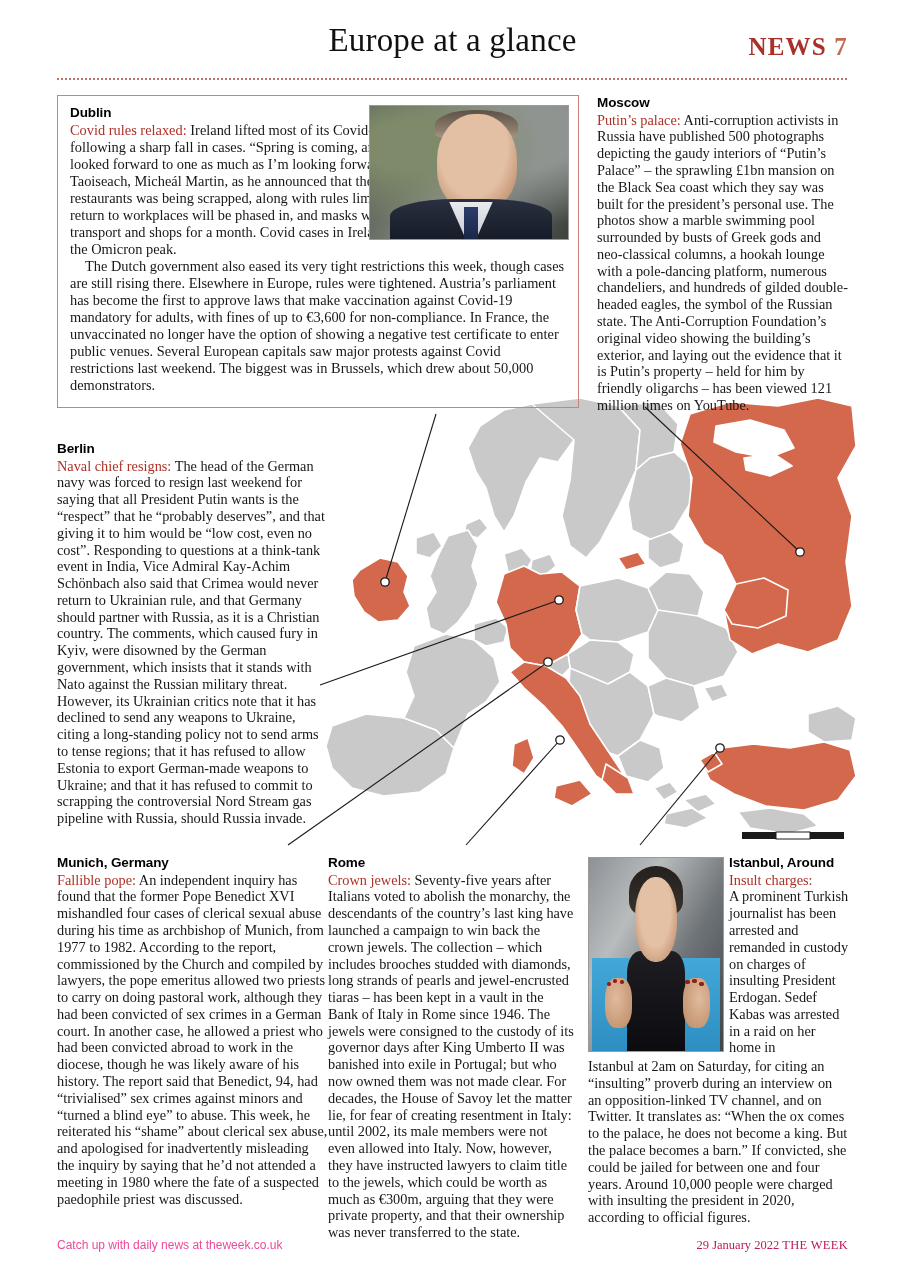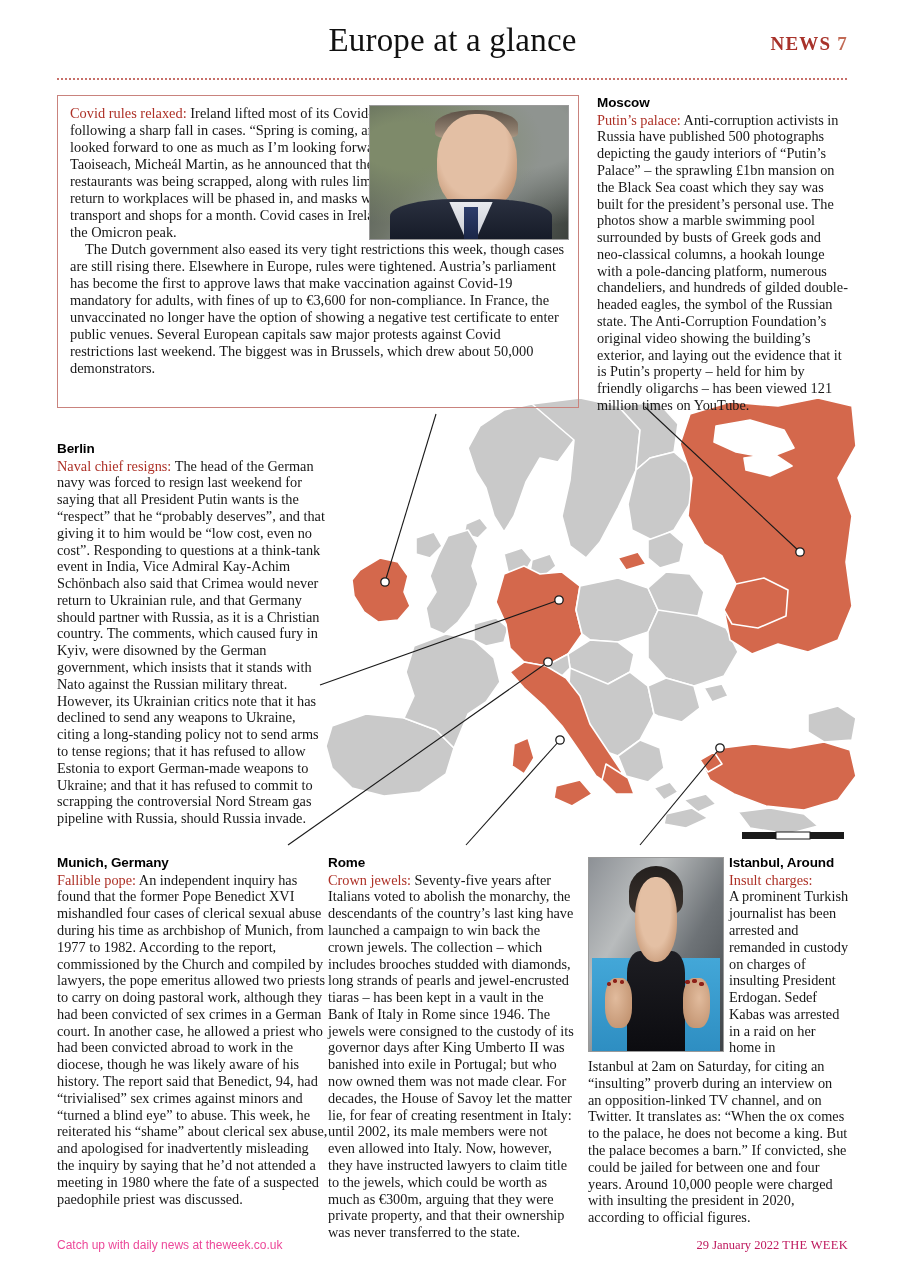--- a/index.html
+++ b/index.html
@@ -5,21 +5,21 @@
   html,body{margin:0;padding:0;background:#ffffff;}
   body{width:905px;height:1280px;position:relative;overflow:hidden;
        font-family:"Liberation Serif",serif;color:#1a1a1a;}
   .page{position:absolute;inset:0;background:#fff;padding-left:12px;}
 
   
   .masthead{position:absolute;left:0;top:22px;width:905px;height:52px;}
   .mast-title{position:absolute;left:0;right:0;top:0;text-align:center;
       font-family:"Liberation Serif",serif;font-size:33px;letter-spacing:.2px;color:#111;}
   .mast-news{position:absolute;right:57px;top:11px;
-      font-family:"Liberation Serif",serif;font-size:19px;font-weight:700;
+      font-family:"Liberation Serif",serif;font-size:25px;font-weight:700;
       letter-spacing:1.2px;color:#a8322a;}
   .mast-news .pg{color:#c26a55;}
   .rule{position:absolute;left:57px;top:78px;width:791px;height:2px;
       background-image:repeating-linear-gradient(to right,#c7706a 0 2px,transparent 2px 4px);}
 
   
   .mapwrap{position:absolute;left:318px;top:396px;width:540px;height:450px;}
   .mapwrap svg{display:block;width:540px;height:450px;}
 
   
@@ -197,20 +197,21 @@
       <circle cx="385" cy="582" r="4.2"></circle>
       <circle cx="800" cy="552" r="4.2"></circle>
       <circle cx="559" cy="600" r="4.2"></circle>
       <circle cx="548" cy="662" r="4.2"></circle>
       <circle cx="560" cy="740" r="4.2"></circle>
       <circle cx="720" cy="748" r="4.2"></circle>
     </g>
   </svg>
 
   <div class="dublin-box" id="a-dublin">
+    <div class="kicker">Dublin</div>
     <div class="body">
       <p>
         <span class="lead">Covid rules relaxed:</span><span> Ireland lifted most of its Covid-related restrictions last Saturday, following a sharp fall in cases. “Spring is coming, and I don’t know if I’ve ever looked forward to one as much as I’m looking forward to this one,” said the Taoiseach, Micheál Martin, as he announced that the 8pm curfew for pubs and restaurants was being scrapped, along with rules limiting the size of gatherings. The return to workplaces will be phased in, and masks will remain mandatory on public transport and shops for a month. Covid cases in Ireland have fallen around 75% from the Omicron peak.</span>
       </p>
       <p class="indent"><span>The Dutch government also eased its very tight restrictions this week, though cases are still rising there. Elsewhere in Europe, rules were tightened. Austria’s parliament has become the first to approve laws that make vaccination against Covid-19 mandatory for adults, with fines of up to €3,600 for non-compliance. In France, the unvaccinated no longer have the option of showing a negative test certificate to enter public venues. Several European capitals saw major protests against Covid restrictions last weekend. The biggest was in Brussels, which drew about 50,000 demonstrators.</span></p>
     </div>
     <div class="dublin-photo">
       <div class="ph p1bg"></div>
       <div class="p1hair"></div>
       <div class="p1face"></div>

